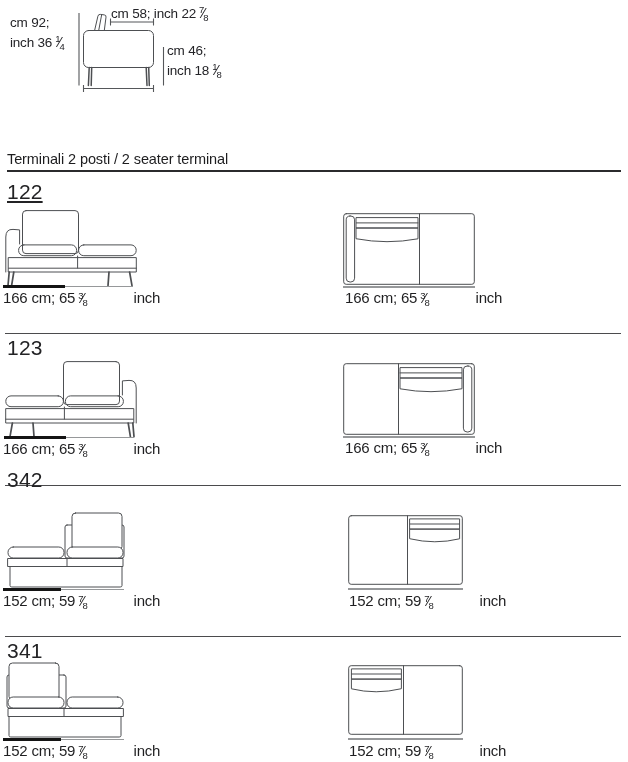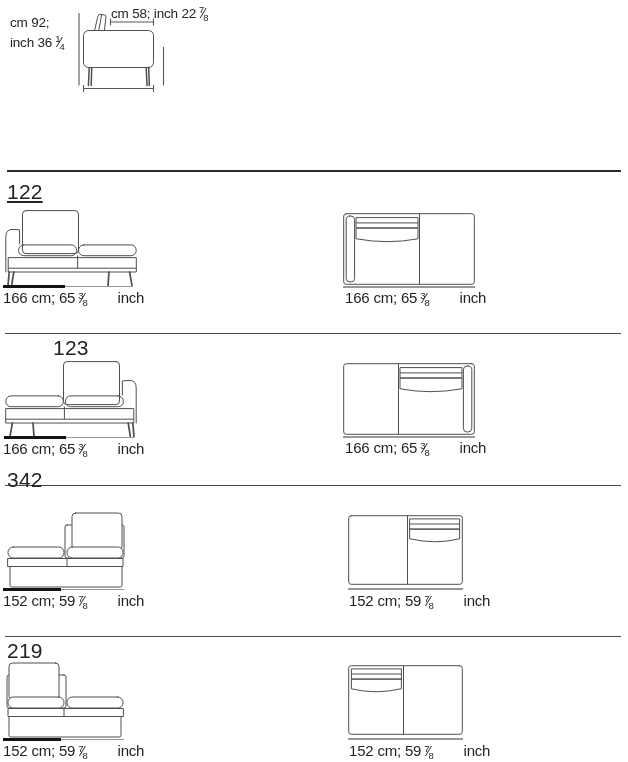--- a/index.html
+++ b/index.html
@@ -36,21 +36,21 @@
   .seg-thin{flex:1;height:1.3px;background:var(--mthin);margin-top:1px;}
   .uline{position:absolute;height:1.5px;background:var(--mthin);}
 
   .caption{position:absolute;font-size:15px;letter-spacing:-0.2px;color:#1f1f21;white-space:nowrap;}
 
   
   .frac{display:inline-block;margin:0 2px 0 3px;white-space:nowrap;}
   .fr-n{font-size:9.5px;vertical-align:4.5px;}
   .fr-s{font-size:14px;margin:0 -1.5px;}
   .fr-d{font-size:9.5px;vertical-align:-3px;}
-  .suffix{margin-left:4px;padding-left:24px;}
+  .suffix{margin-left:20px;padding-left:24px;}
 </style>
 </head>
 <body>
 
 <svg width="0" height="0" style="position:absolute" aria-hidden="true">
   <defs>
 
     <g id="sym-side-arm">
       <rect x="17.5" y="0.6" width="56" height="43" rx="3.5"></rect>
       <path d="M0.8,62 L0.8,27 Q0.8,19 8,19.4 L14.6,19.9 L14.6,34"></path>
@@ -118,22 +118,27 @@
         <line x1="143.5" y1="83" x2="143.5" y2="90"></line>
       </g>
     </svg>
     <div class="dlabel" style="left:101px;top:0px;">
       <span>cm 58; inch 22</span><span class="frac"><span class="fr-n">7</span><span class="fr-s">⁄</span><span class="fr-d">8</span></span>
     </div>
     <div class="dlabel right-align" style="left:0px;top:13px;width:66px;">
       <div>cm 92;</div>
       <div><span>inch 36</span><span class="frac"><span class="fr-n">1</span><span class="fr-s">⁄</span><span class="fr-d">4</span></span></div>
     </div>
-  </div>
-
+    <div class="dlabel" style="left:157px;top:41px;">
+      <div>cm 46;</div>
+      <div><span>inch 18</span><span class="frac"><span class="fr-n">1</span><span class="fr-s">⁄</span><span class="fr-d">8</span></span></div>
+    </div>
+  </div>
+
+  <div class="section-title">Terminali 2 posti / 2 seater terminal</div>
   <div class="section-rule"></div>
 
   <div class="model-code" style="top:180px;text-decoration:underline;">122</div>
   <svg class="draw" style="left:5px;top:210px;" width="132" height="76" viewBox="0 0 132 76">
       <use href="#sym-side-arm"></use>
     </svg>
   <div class="mline" style="left:3px;top:285px;width:130px;">
       <span class="seg-thick"></span>
       <span class="seg-thin"></span>
     </div>
@@ -142,21 +147,21 @@
   </div>
   <svg class="draw" style="left:343px;top:213px;" width="132" height="72" viewBox="0 0 132 72">
       <use href="#sym-top-arm"></use>
     </svg>
   <div class="uline" style="left:343px;top:286px;width:132px;"></div>
   <div class="caption" style="left:345px;top:289px;">
     <span>166 cm; 65</span><span class="frac"><span class="fr-n">3</span><span class="fr-s">⁄</span><span class="fr-d">8</span></span><span class="suffix">inch</span>
   </div>
 
   <div class="row-rule" style="top:333px;"></div>
-  <div class="model-code" style="top:336px;margin-left:46px;">123</div>
+  <div class="model-code" style="top:336px;">123</div>
   <svg class="draw mirror" style="left:5px;top:361px;" width="132" height="76" viewBox="0 0 132 76">
       <use href="#sym-side-arm"></use>
     </svg>
   <div class="mline" style="left:4px;top:436px;width:130px;">
       <span class="seg-thick"></span>
       <span class="seg-thin"></span>
     </div>
   <div class="caption" style="left:3px;top:440px;">
     <span>166 cm; 65</span><span class="frac"><span class="fr-n">3</span><span class="fr-s">⁄</span><span class="fr-d">8</span></span><span class="suffix">inch</span>
   </div>
@@ -182,21 +187,21 @@
   </div>
   <svg class="draw" style="left:348px;top:515px;" width="115" height="70" viewBox="0 0 115 70">
       <use href="#sym-top-noarm"></use>
     </svg>
   <div class="uline" style="left:348px;top:588px;width:115px;"></div>
   <div class="caption" style="left:349px;top:592px;">
     <span>152 cm; 59</span><span class="frac"><span class="fr-n">7</span><span class="fr-s">⁄</span><span class="fr-d">8</span></span><span class="suffix">inch</span>
   </div>
 
   <div class="row-rule" style="top:636px;"></div>
-  <div class="model-code" style="top:639px;">219</div>
+  <div class="model-code" style="top:639px;">341</div>
   <svg class="draw mirror" style="left:5px;top:655px;" width="121" height="83" viewBox="0 0 121 83">
       <use href="#sym-side-noarm"></use>
     </svg>
   <div class="mline" style="left:3px;top:738px;width:121px;">
       <span class="seg-thick"></span>
       <span class="seg-thin"></span>
     </div>
   <div class="caption" style="left:3px;top:742px;">
     <span>152 cm; 59</span><span class="frac"><span class="fr-n">7</span><span class="fr-s">⁄</span><span class="fr-d">8</span></span><span class="suffix">inch</span>
   </div>

